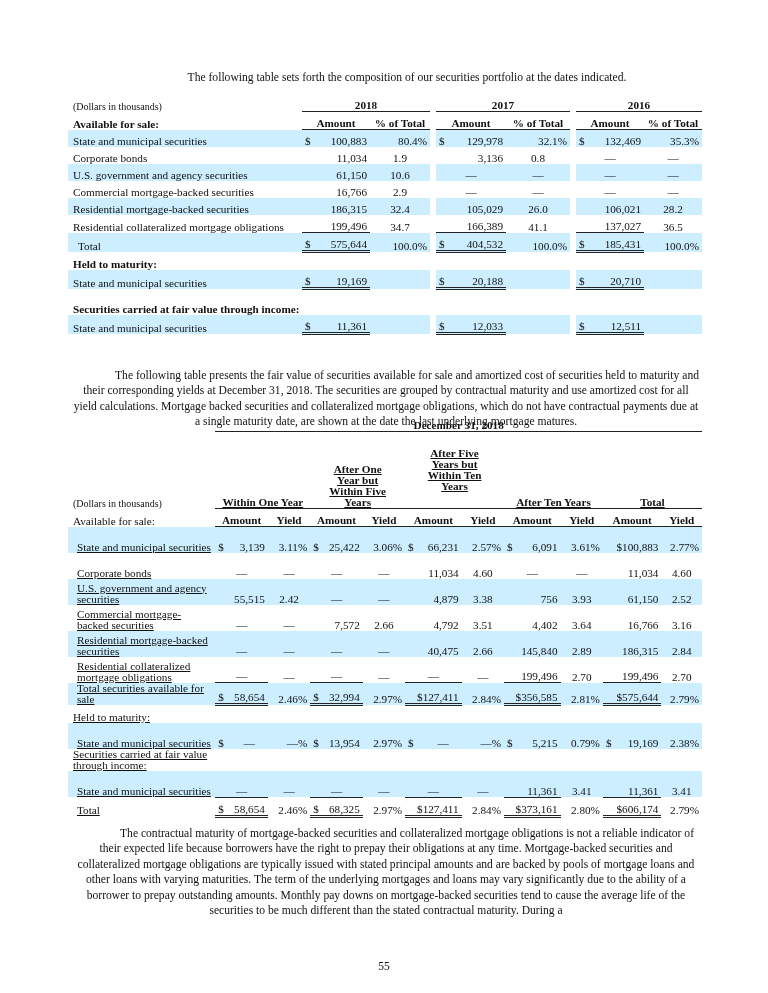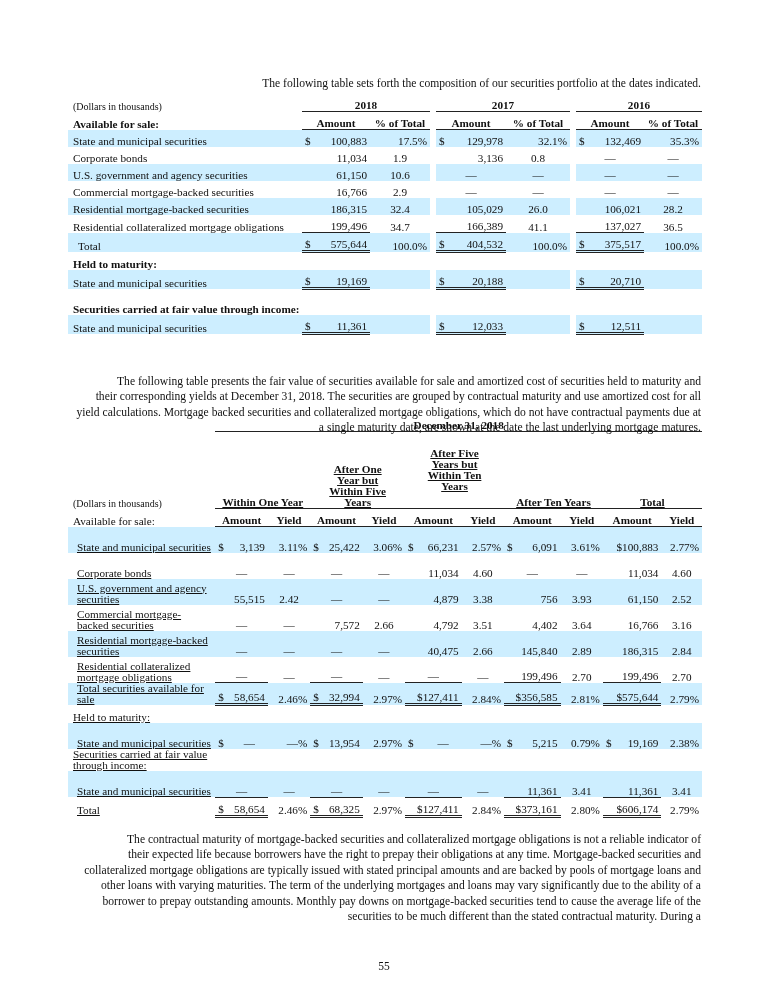--- a/index.html
+++ b/index.html
@@ -3,21 +3,21 @@
 <meta charset="utf-8">
 <style>
   html, body { margin: 0; padding: 0; background: #ffffff; }
   body {
     width: 768px; height: 993px; position: relative; overflow: hidden;
     font-family: "Liberation Serif", "DejaVu Serif", serif;
     color: #111; font-size: 11.2px;
   }
   .p {
     position: absolute; left: 71px; width: 630px;
-    font-size: 11.6px; line-height: 15.4px; text-align: right; margin-top: 6px;
+    font-size: 11.6px; line-height: 15.4px; text-align: center;
   }
   .indent { text-indent: 42px; }
   .page-num { position: absolute; left: 0; width: 768px; top: 960px; text-align: center; font-size: 11.5px; }
 
   table { border-collapse: collapse; position: absolute; left: 68px; table-layout: fixed; }
   td { padding: 0 3px; height: 17px; vertical-align: bottom; white-space: nowrap; }
   .shade td.s, tr.shade > td { background: #cdeeff; }
   .b { font-weight: bold; }
   .r { text-align: right; }
   .c { text-align: center; }
@@ -70,21 +70,21 @@
   </tbody>
     <tbody id="t1-afs">
       <tr class="shade">
         <td class="lbl">State and municipal securities</td>
         <td>
           <div class="cell">
             <span>$</span>
             <span>100,883</span>
           </div>
         </td>
-        <td class="r">17.5%</td>
+        <td class="r">80.4%</td>
         <td class="sep"></td>
         <td>
           <div class="cell">
             <span>$</span>
             <span>129,978</span>
           </div>
         </td>
         <td class="r">32.1%</td>
         <td class="sep"></td>
         <td>
@@ -241,21 +241,21 @@
           <div class="cell">
             <span>$</span>
             <span>404,532</span>
           </div>
         </td>
     <td class="r">100.0%</td>
     <td class="sep"></td>
     <td class="dbl ol">
           <div class="cell">
             <span>$</span>
-            <span>375,517</span>
+            <span>185,431</span>
           </div>
         </td>
     <td class="r">100.0%</td>
   </tr>
   <tr>
     <td class="lbl b" colspan="9">Held to maturity:</td>
   </tr>
   <tr class="shade">
     <td class="lbl">State and municipal securities</td>
     <td class="dbl">

